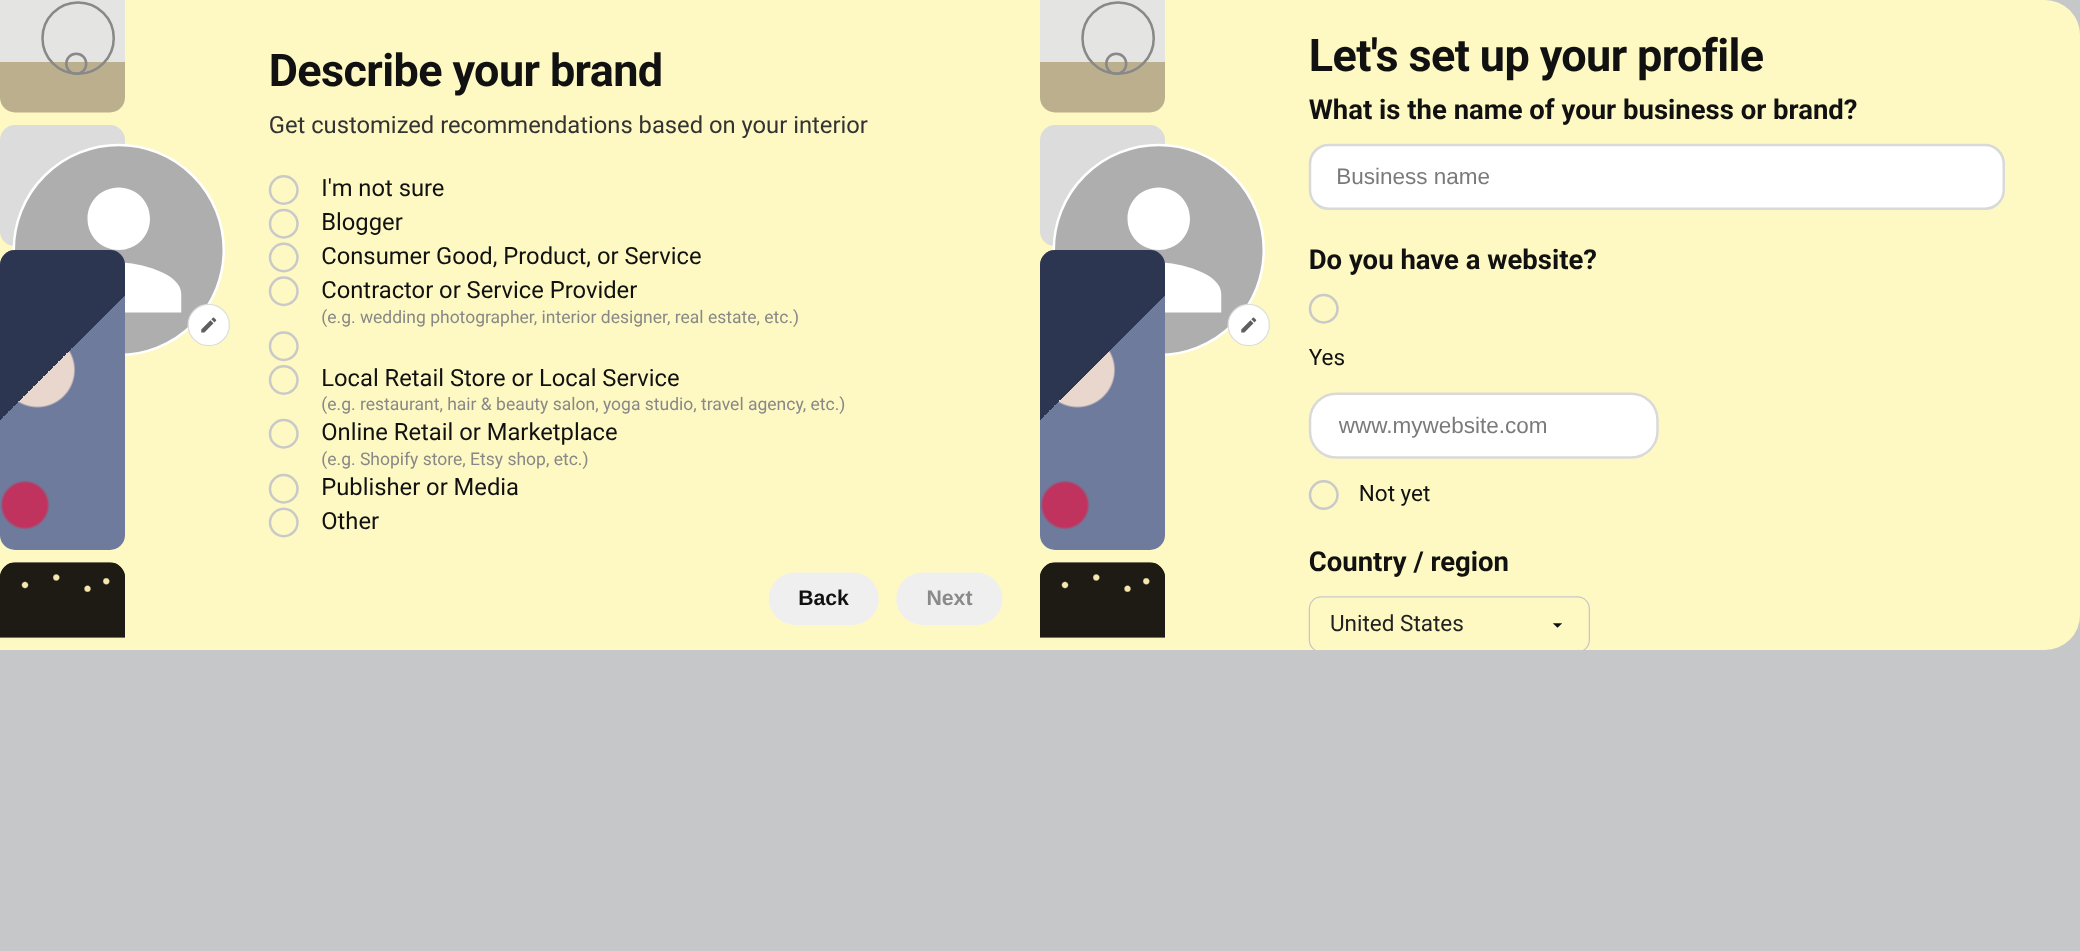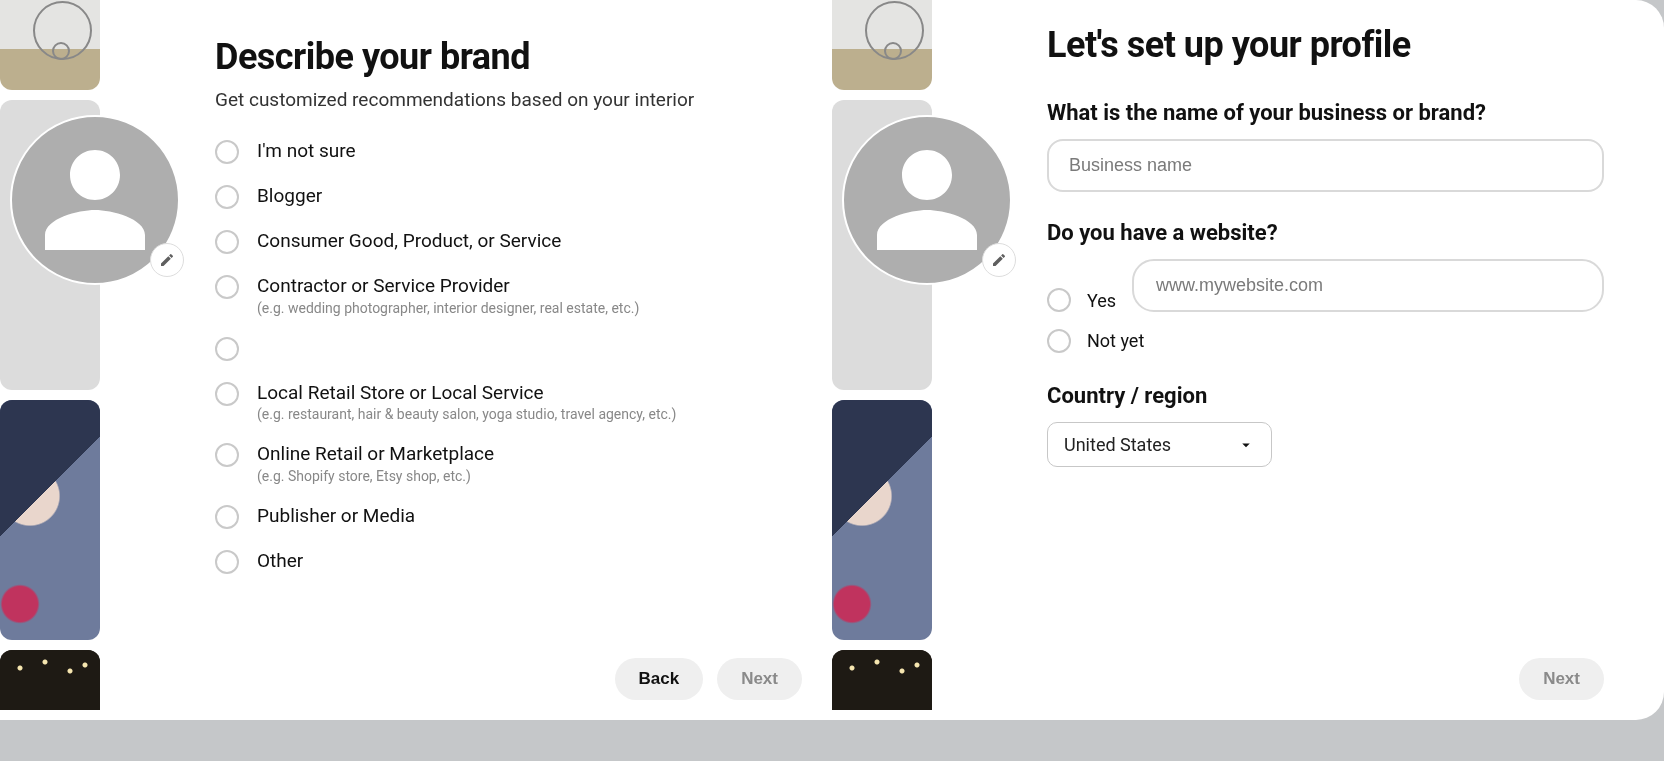--- a/index.html
+++ b/index.html
@@ -7,22 +7,22 @@
     font-family: -apple-system, BlinkMacSystemFont, "Segoe UI", Roboto, Helvetica, Arial, sans-serif;
     background: #c5c7c9;
     width: 1664px;
     height: 761px;
     overflow: hidden;
     display: flex;
     gap: 0;
   }
   .pane {
     position: relative;
-    background: #ffffff;
-    height: 720px;
+    background: #fef9c3;
+    height: 520px;
     flex: 0 0 50%;
     overflow: hidden;
   }
   .pane.left { width: 832px; }
   .pane.right {
     width: 832px;
     border-top-right-radius: 28px;
     border-bottom-right-radius: 28px;
   }
 
@@ -81,21 +81,21 @@
     margin-bottom: 10px;
   }
   .subheading {
     font-size: 19px;
     color: #333;
     margin-bottom: 28px;
   }
   .options {
     display: flex;
     flex-direction: column;
-    gap: 20px;
+    gap: 2px;
     flex: 1;
   }
   .option-row {
     display: flex;
     align-items: flex-start;
     gap: 18px;
     cursor: pointer;
   }
   .radio {
     flex: 0 0 24px;
@@ -138,23 +138,24 @@
     border: 2px solid #d9d9d9;
     border-radius: 16px;
     padding: 14px 20px;
     font-size: 18px;
     color: #111;
     margin-bottom: 28px;
   }
   .text-input::placeholder { color: #7a7a7a; }
   .website-row {
     display: flex;
-    align-items: flex-end;
+    align-items: flex-start;
     gap: 16px;
     margin-bottom: 16px;
+    flex-direction: column;
   }
   .website-row .radio { margin-top: 0; }
   .website-row .opt-label { font-size: 18px; }
   .website-input {
     flex: 1;
     border: 2px solid #d9d9d9;
     border-radius: 22px;
     padding: 14px 22px;
     font-size: 18px;
   }

